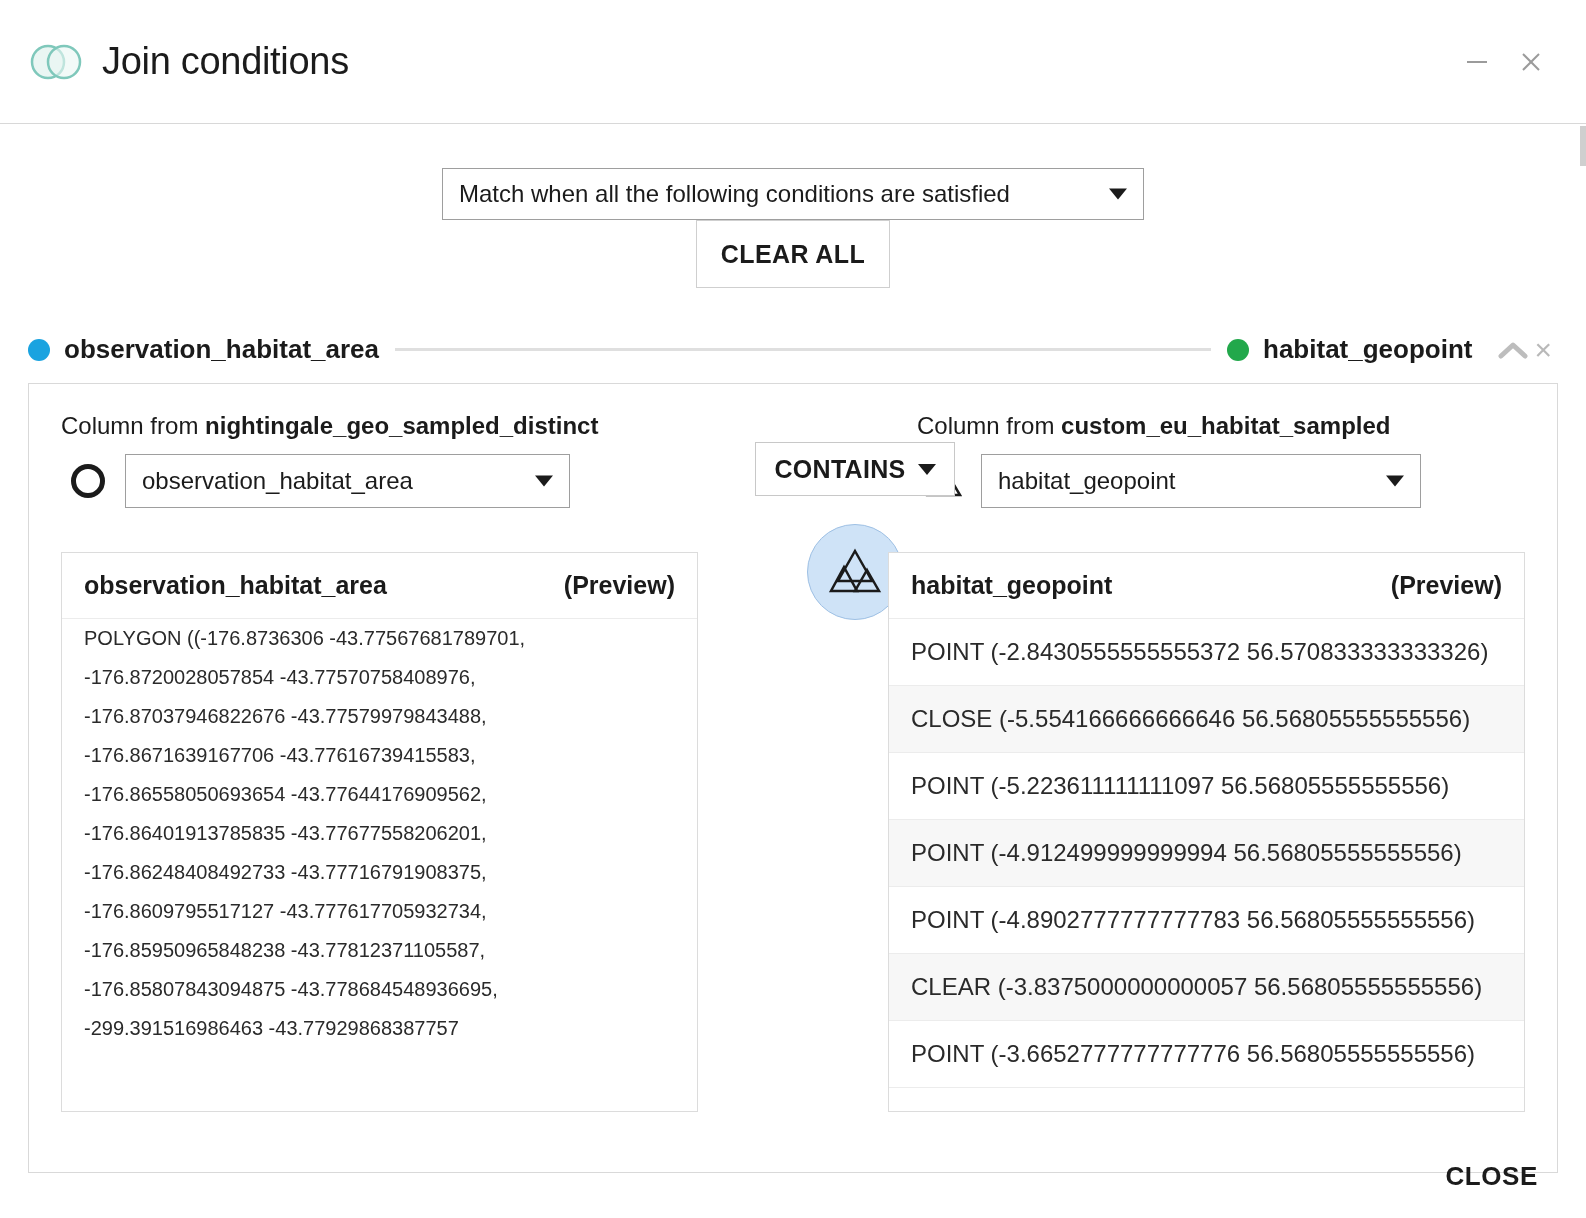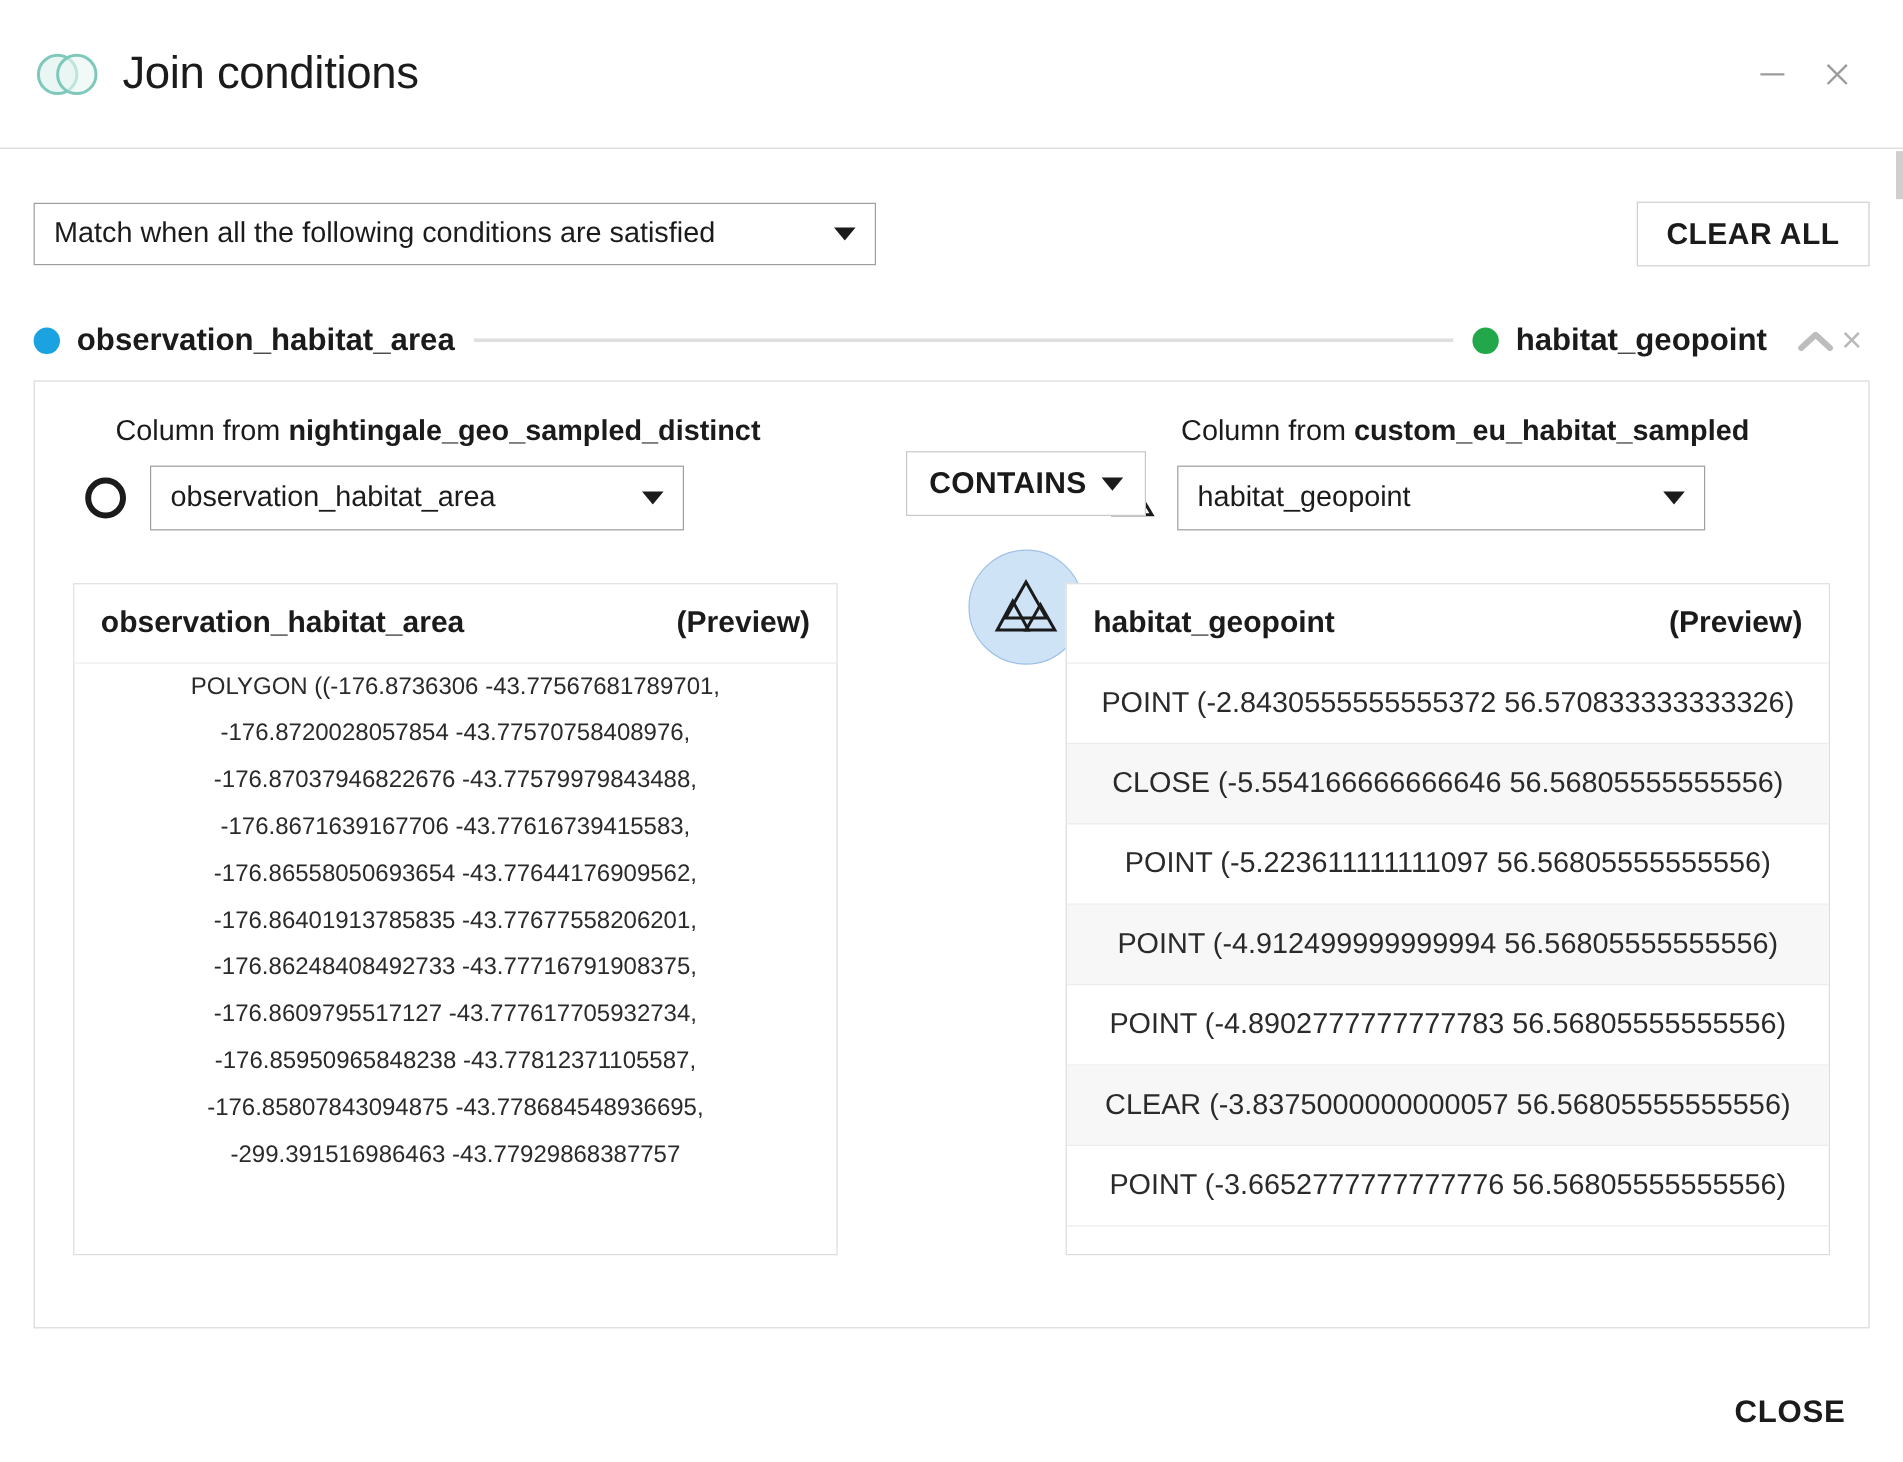--- a/index.html
+++ b/index.html
@@ -56,20 +56,21 @@
     position: relative;
     flex: 1;
     padding: 0 28px;
     overflow: hidden;
   }
 
   .toprow {
     display: flex;
     align-items: center;
     margin-top: 44px;
+    flex-direction: column;
   }
   .select-box {
     position: relative;
     border: 1px solid #9e9e9e;
     background: #fff;
     height: 52px;
     display: flex;
     align-items: center;
     padding: 0 46px 0 16px;
     font-size: 24px;
@@ -85,21 +86,21 @@
     width: 0; height: 0;
     border-left: 9px solid transparent;
     border-right: 9px solid transparent;
     border-top: 11px solid #1b1b1b;
   }
   .match-select { width: 702px; }
   .top-spacer { flex: 1; }
   .clear-all {
     border: 1px solid #cfcfcf;
     background: #fff;
-    height: 54px;
+    height: 68px;
     padding: 0 24px;
     display: flex; align-items: center;
     font-size: 25px;
     font-weight: 700;
     letter-spacing: 0.4px;
     color: #1b1b1b;
     cursor: pointer;
   }
 
   
@@ -148,21 +149,20 @@
   }
 
   
   .cond-card {
     margin-top: 18px;
     border: 1px solid #d9d9d9;
     background: #fff;
     height: 790px;
     position: relative;
     overflow: hidden;
-    text-align: center;
   }
 
   .card-cols {
     display: flex;
     padding: 28px 32px 0 32px;
     position: relative;
   }
   .col {
     width: 630px;
   }

